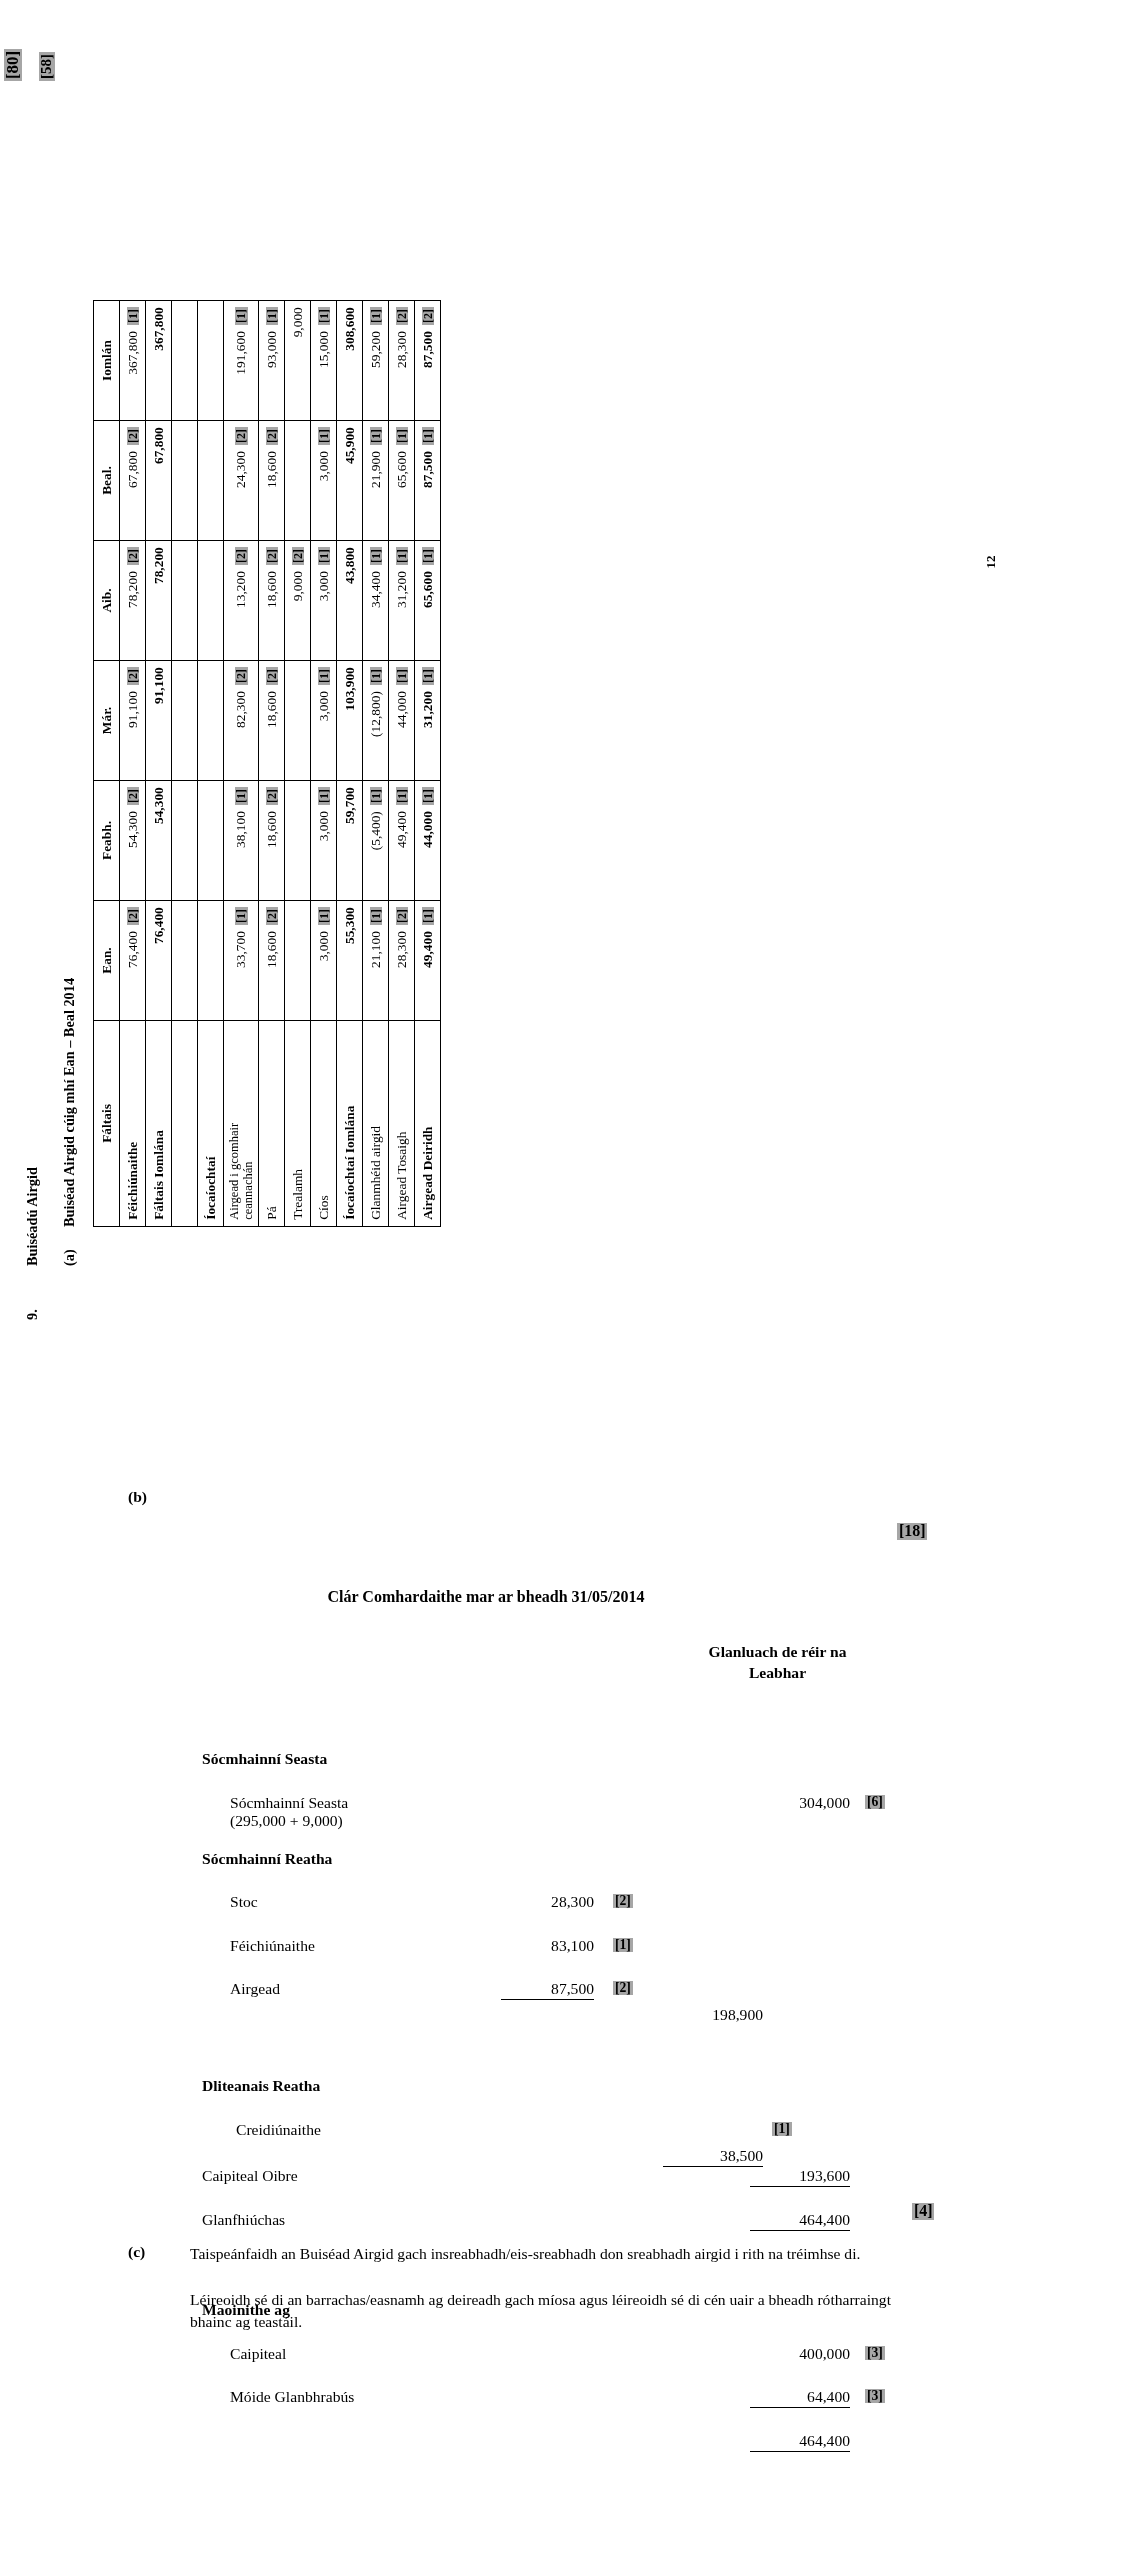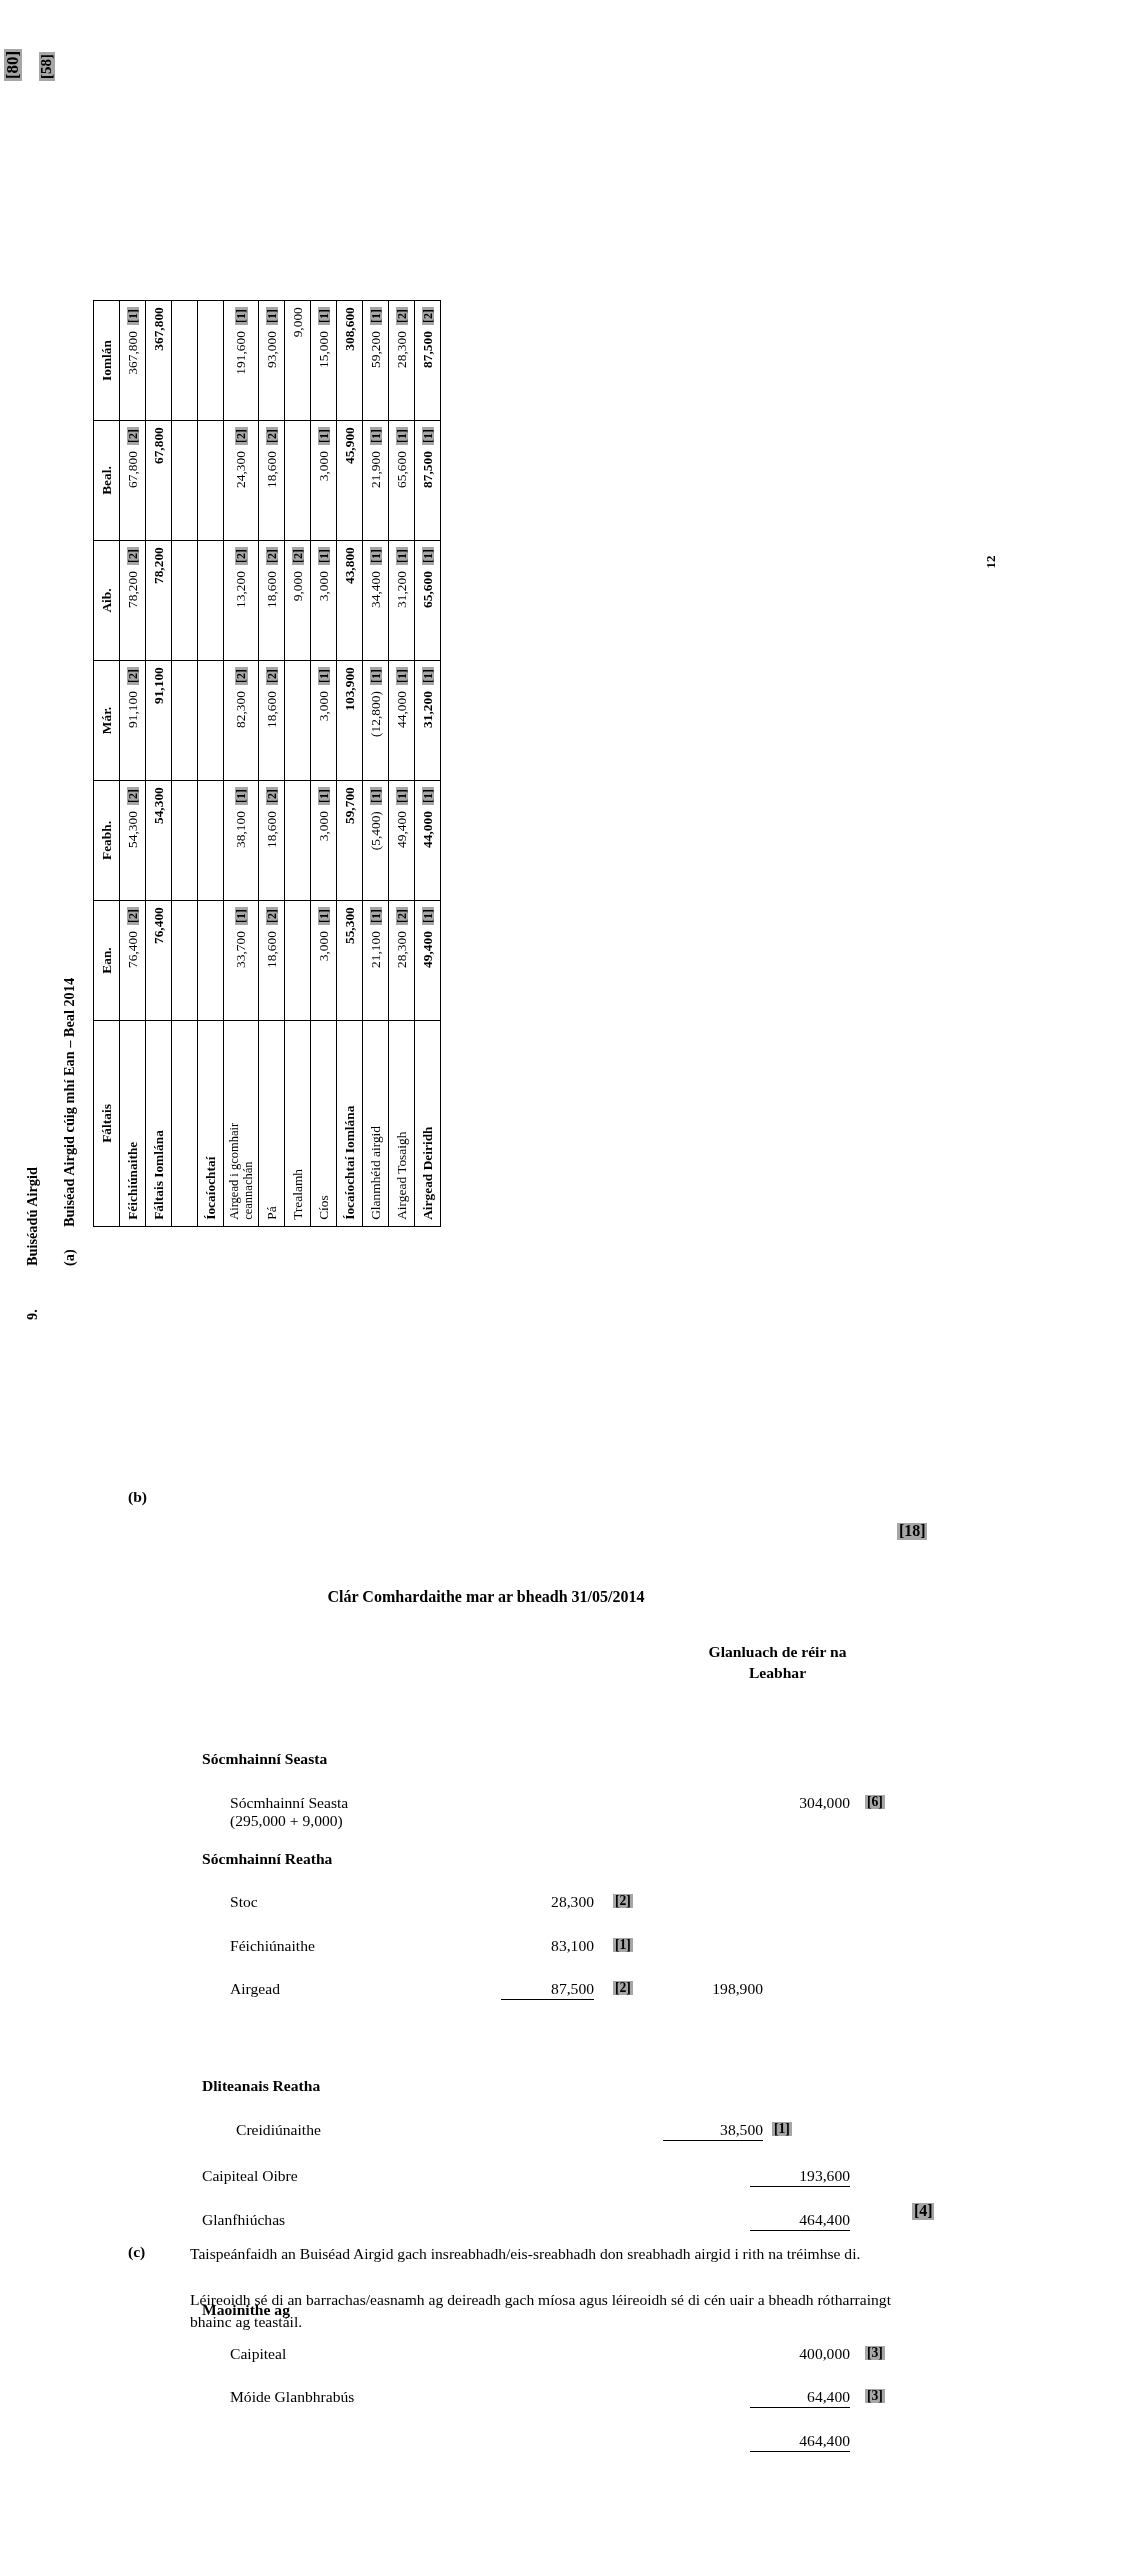--- a/index.html
+++ b/index.html
@@ -102,21 +102,21 @@
     position:absolute; left:504px; top:0px; width:143px; text-align:center;
     font-weight:bold; font-size:15.6px; line-height:1.35;
   }
   .bs-row{ position:absolute; width:100%; height:auto; }
   .bs-lab{ position:absolute; left:0; }
   .bs-lab.ind{ left:28px; }
   .bs-lab.ind2{ left:34px; }
   .bs-lab.bold{ font-weight:bold; }
   .bs-c1{ position:absolute; left:299px; width:93px; text-align:right; }
   .bs-mk{ position:absolute; left:411px; width:37px; text-align:left; font-size:13.7px;}
-  .bs-c2{ position:absolute; left:461px; width:100px; text-align:right; }
+  .bs-c2{ position:absolute; left:461px; width:100px; text-align:right;margin-top:26px; }
   .bs-c3{ position:absolute; left:548px; width:100px; text-align:right; }
   .ul{ border-bottom:1.2px solid #000; padding-bottom:1.2px; }
 
   
   #partc{ position:absolute; left:0; top:2223px; width:1132px; font-size:15.6px;}
   #partc .pc-mark{ position:absolute; left:912px; top:-20px; font-size:16px; }
   #partc .pc-letter{ position:absolute; left:128px; top:20px; font-weight:bold; font-size:15.6px;}
   #partc .pc-body{ position:absolute; left:190px; top:20px; width:744px; line-height:1.42; }
   #partc .pc-body p{ margin:0 0 24px 0; }
 </style>

